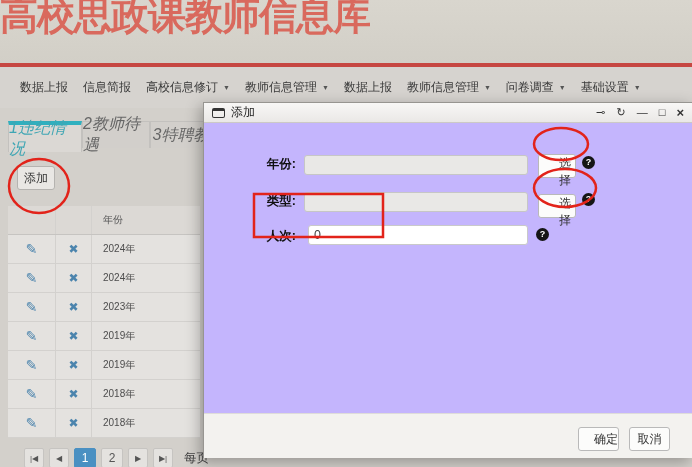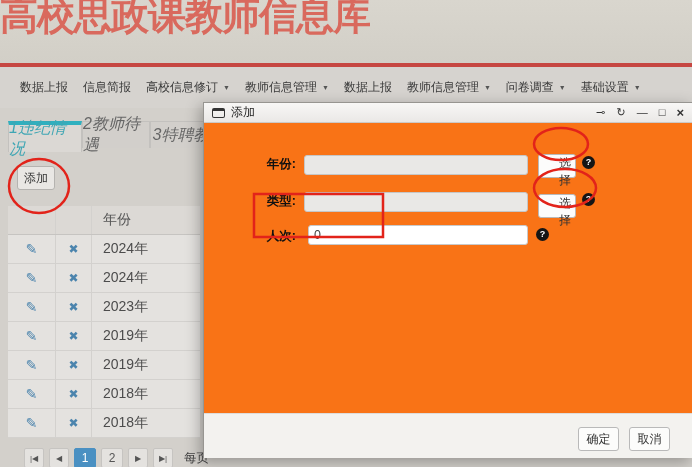--- a/index.html
+++ b/index.html
@@ -37,21 +37,21 @@
              font-size:12px; color:#333; cursor:pointer; }
   .grid { position:absolute; left:8px; top:206px; width:192px; }
   .grid-header { display:flex; height:29px; background:#dcd9d5; border-bottom:1px solid #c6c4c1;
                  align-items:center; }
   .grid-row { display:flex; height:29px; background:#e4e2df; border-bottom:1px solid #d3d1ce;
               align-items:center; }
   .c1 { width:48px; text-align:center; border-right:1px solid #d3d1ce; align-self:stretch;
         display:flex; align-items:center; justify-content:center; }
   .c2 { width:36px; text-align:center; border-right:1px solid #d3d1ce; align-self:stretch;
         display:flex; align-items:center; justify-content:center; }
-  .c3 { flex:1; padding-left:11px; font-size:14px; color:#4c4c4c; }
+  .c3 { flex:1; padding-left:11px; font-size:10px; color:#4c4c4c; }
   .grid-header .c3 { color:#555; }
   .icon-edit { color:#4b84ad; font-size:14px; cursor:pointer; }
   .icon-del { color:#4b84ad; font-size:12px; font-weight:bold; cursor:pointer; }
 
   
   .pager { position:absolute; left:8px; top:448px; display:flex; align-items:center; gap:5px;
            padding-left:16px; }
   .pg-btn { width:20px; height:20px; background:#e4e2df; border:1px solid #c6c4c1; border-radius:2px;
             font-size:8px; color:#555; display:flex; align-items:center; justify-content:center;
             cursor:pointer; white-space:nowrap; }
@@ -64,38 +64,38 @@
            border:1px solid #979591; box-shadow:-3px 4px 14px rgba(0,0,0,.3); z-index:10; }
   .modal-header { height:20px; background:linear-gradient(#f8f7f6,#eae8e6);
                   border-bottom:1px solid #ccc9c6; display:flex; align-items:center; padding:0 8px; }
   .win-icon { width:13px; height:10px; border:1px solid #333; border-top:3px solid #333;
               border-radius:2px; margin-right:6px; }
   .modal-title { font-size:12px; color:#222; }
   .win-controls { margin-left:auto; display:flex; gap:11px; align-items:center; }
   .win-controls span { font-size:11px; color:#333; cursor:pointer; line-height:1; }
   .win-controls .close { font-size:13px; font-weight:bold; }
 
-  .modal-body { position:relative; height:290px; background:#f97316;text-decoration:underline; }
+  .modal-body { position:relative; height:290px; background:#c4b5fd;text-decoration:underline; }
   .fld-label { position:absolute; left:0; width:92px; text-align:right; font-weight:bold;
                font-size:12.5px; color:#111; line-height:21px; }
   .fld-input { position:absolute; height:20px; border:1px solid #c6c6c6; border-radius:3px;
                font-size:12.5px; font-family:inherit; }
   .fld-input.disabled { left:100px; width:224px; background:#e9e8e6; }
   .fld-input.editable { left:104px; width:220px; background:#fff; border-color:#c9c9c9;
                         padding-left:5px; color:#444; }
   .pick-btn { position:absolute; left:334px; width:38px; height:24px; background:#fcfcfb;
               border:1px solid #b9b9b9; border-radius:3px; font-size:12px; color:#333; cursor:pointer;padding-left:16px; }
   .help { position:absolute; width:13px; height:13px; border-radius:50%; background:#151515;
           color:#fff; font-size:9px; font-weight:bold; text-align:center; line-height:13px; }
 
   .modal-footer { position:absolute; left:0; top:310px; width:100%; height:45px; background:#f3f2ef;
                   border-top:1px solid #dedcda; }
   .dlg-btn { position:absolute; top:13px; width:41px; height:24px; background:#fcfcfb;
              border:1px solid #b9b9b9; border-radius:3px; font-size:12px; color:#333; cursor:pointer; }
-  .btn-ok { left:374px; } .btn-cancel { left:425px; }
+  .btn-ok { left:374px;text-align:right; } .btn-cancel { left:425px; }
 
   
   .annotations { position:absolute; left:0; top:0; width:692px; height:467px; z-index:20;
                  pointer-events:none; }
 </style>
 </head>
 <body>
 
 <div id="screen">
 

